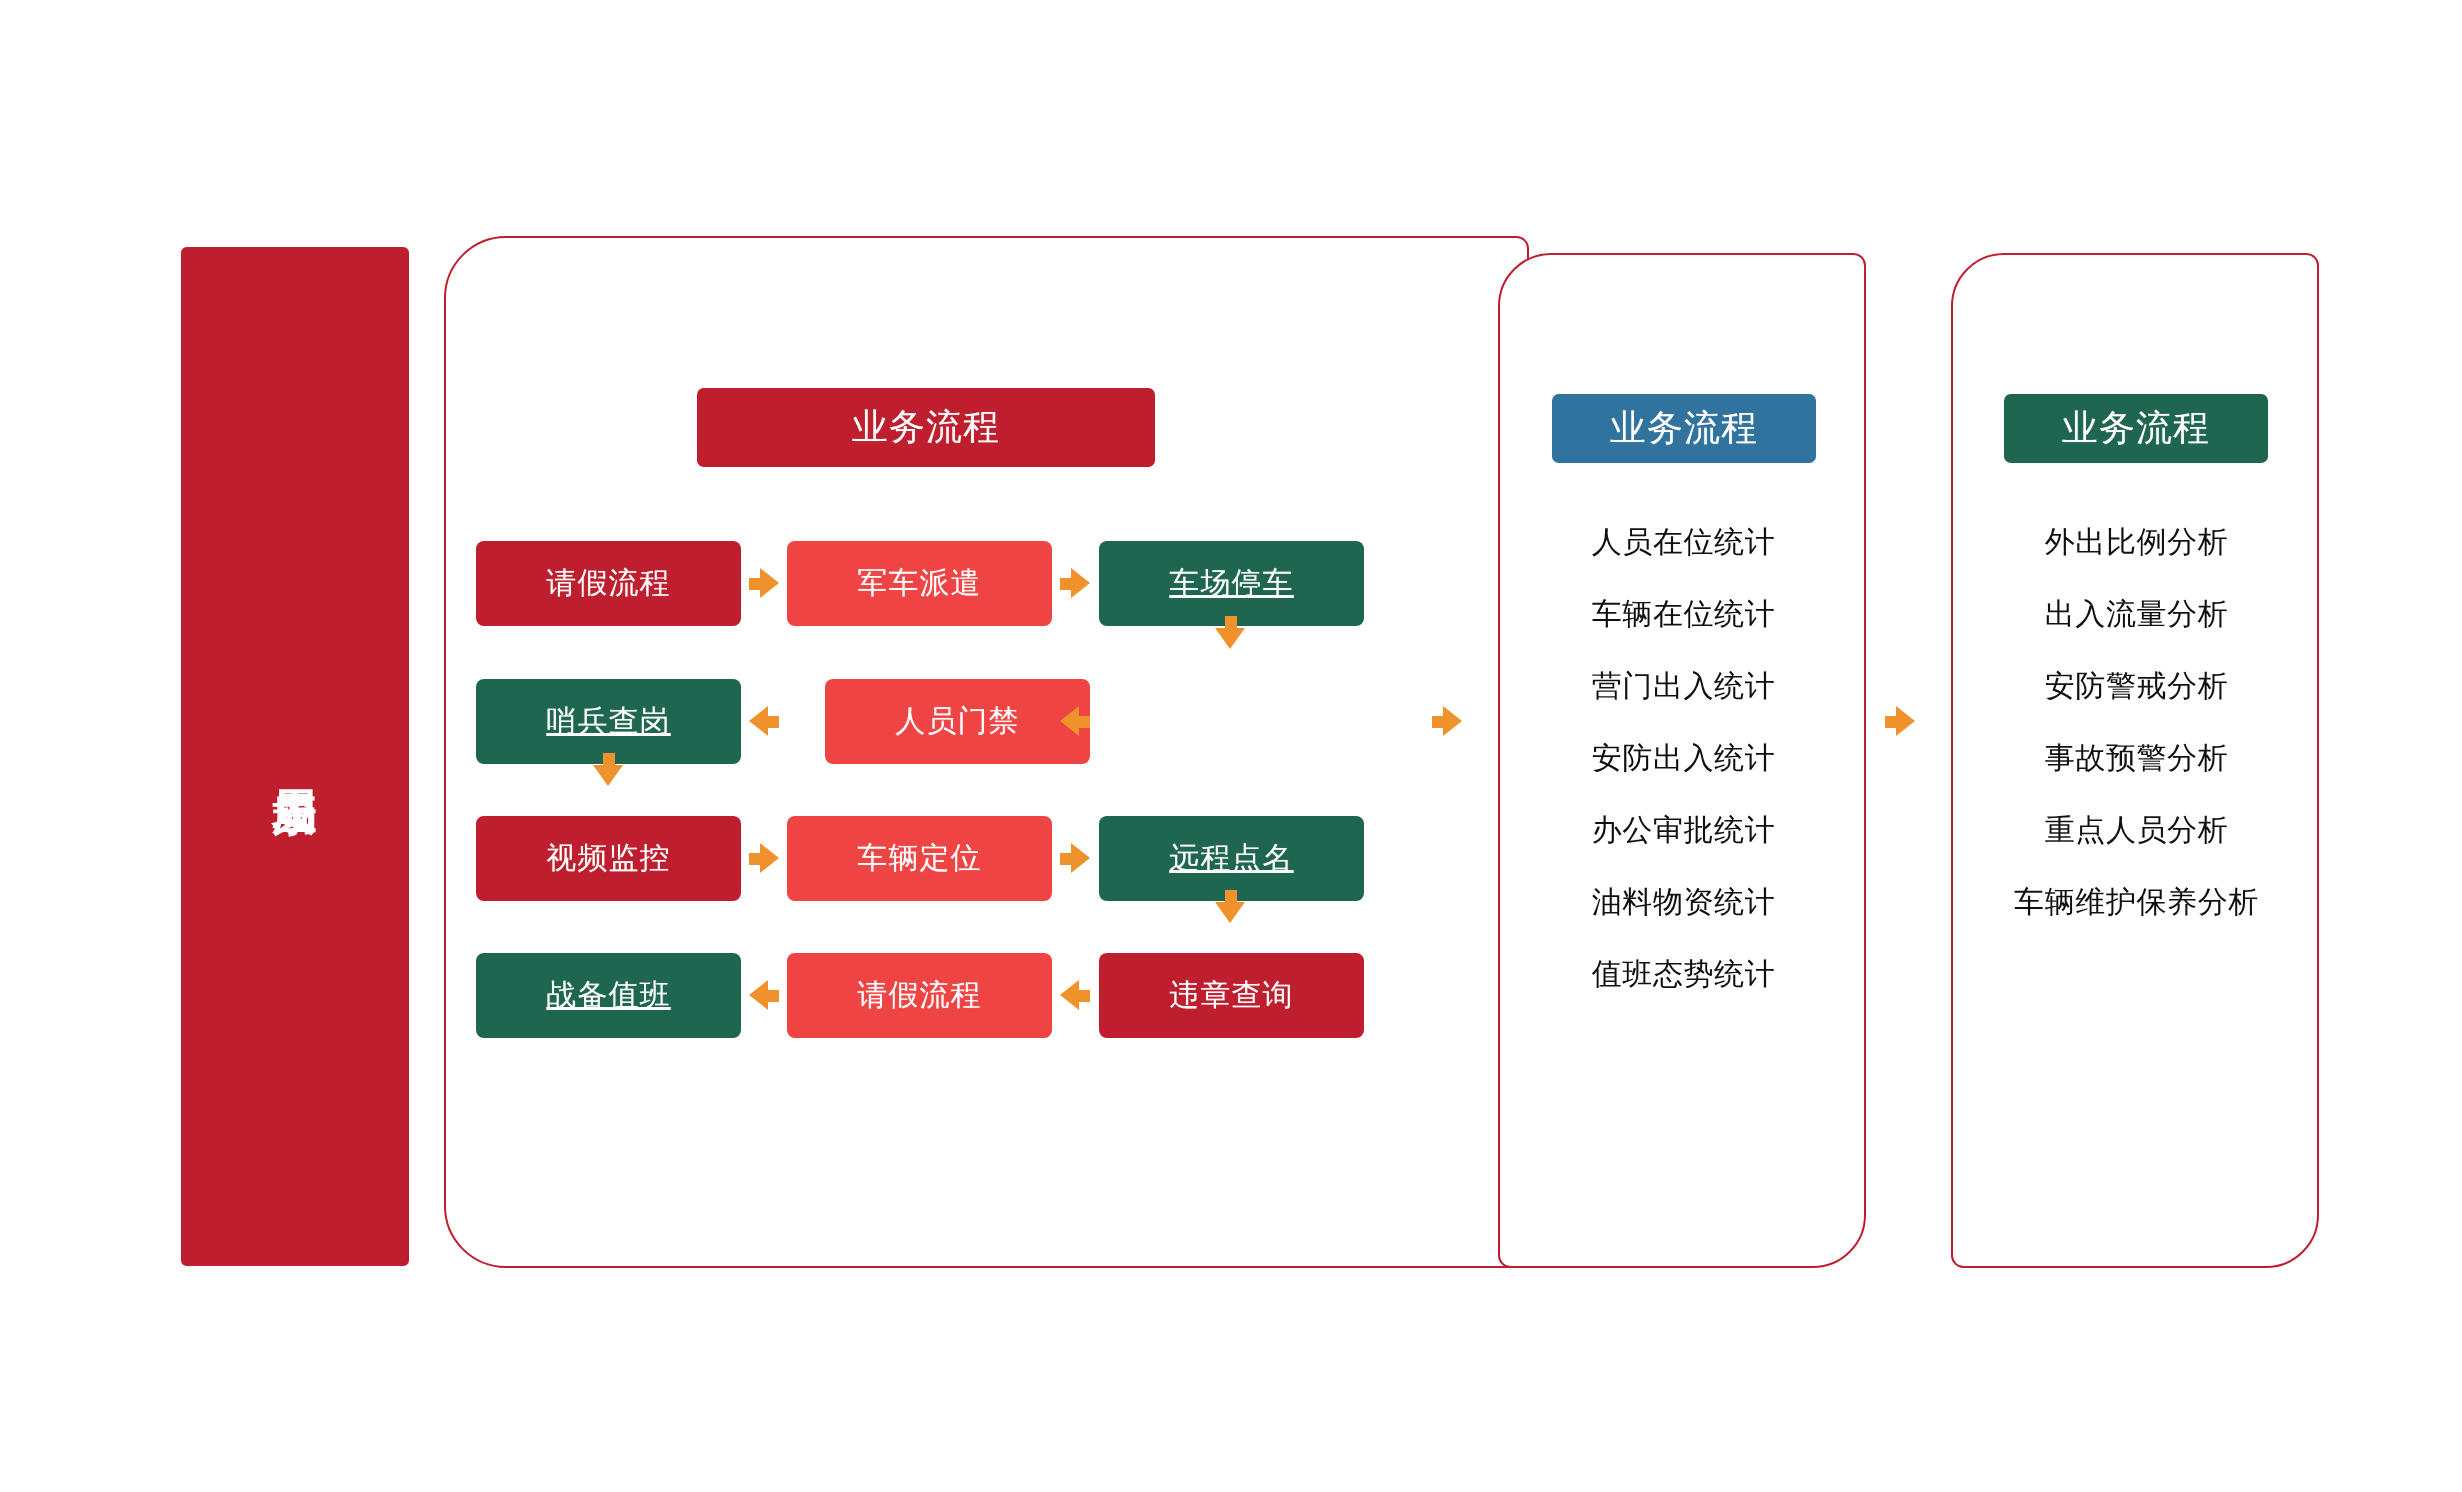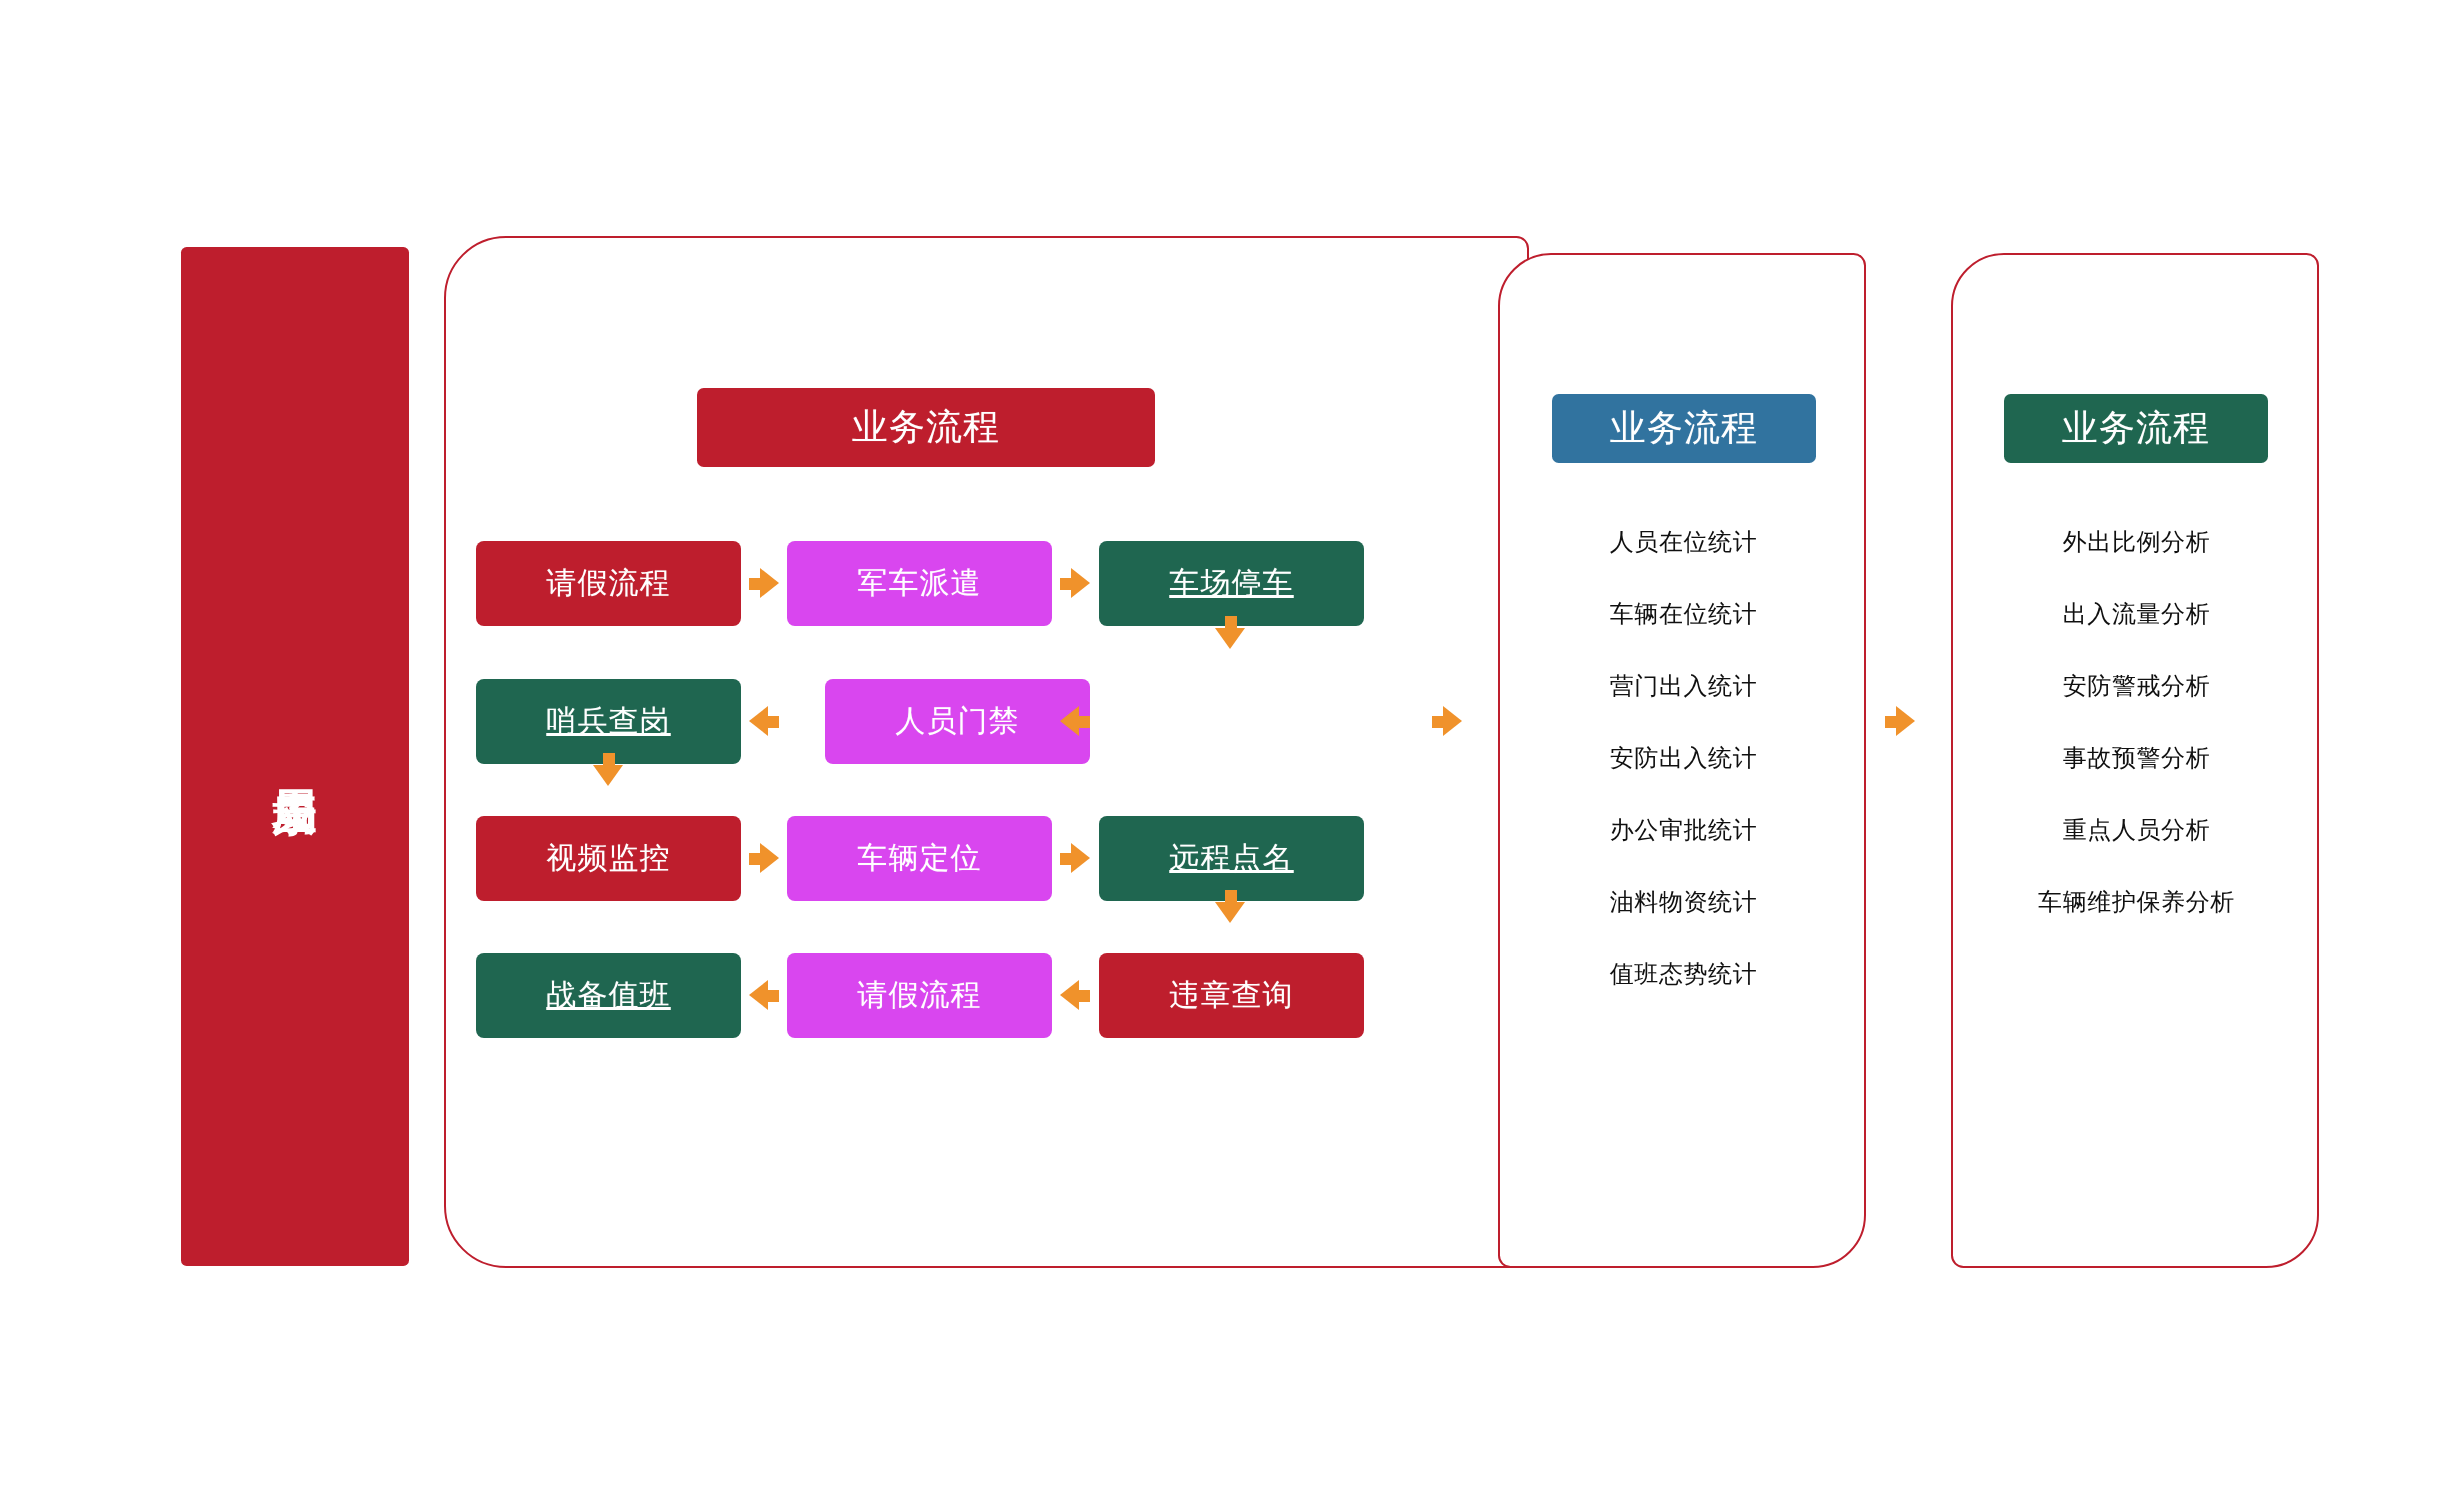--- a/index.html
+++ b/index.html
@@ -75,21 +75,21 @@
     width:265px;height:85px;
     border-radius:7.9px;
     display:flex;align-items:center;justify-content:center;
     color:#ffffff;
     font-size:30px;
     letter-spacing:1.1px;
     text-shadow:0 0 1.1px rgba(255,255,255,.30);
     box-sizing:border-box;
   }
   .c-red{background:#BE1E2D;}
-  .c-blue{background:#d946ef;}
+  .c-blue{background:#ef4444;}
   .c-green{background:#1F6650;text-decoration:underline;}
 
   .ar-right{
     position:absolute;
     width:30px;height:31.5px;
   }
   .ar-right .tail{
     position:absolute;left:0;top:9.6px;width:13.5px;height:12.4px;background:#F0922B;
   }
   .ar-right .head{
@@ -127,21 +127,21 @@
 
   
   .plist{
     position:absolute;
     display:flex;flex-direction:column;
     align-items:center;
     gap:0px;
   }
   .plist-item{
     color:#101010;
-    font-size:24px;
+    font-size:30px;
     line-height:72px;
     letter-spacing:0.6px;
     white-space:nowrap;
     text-align:center;
   }
   .plist-2{left:1512px;top:506px;width:343px;}
   .plist-3{left:1965px;top:506px;width:343px;}
 </style>
 </head>
 <body>

